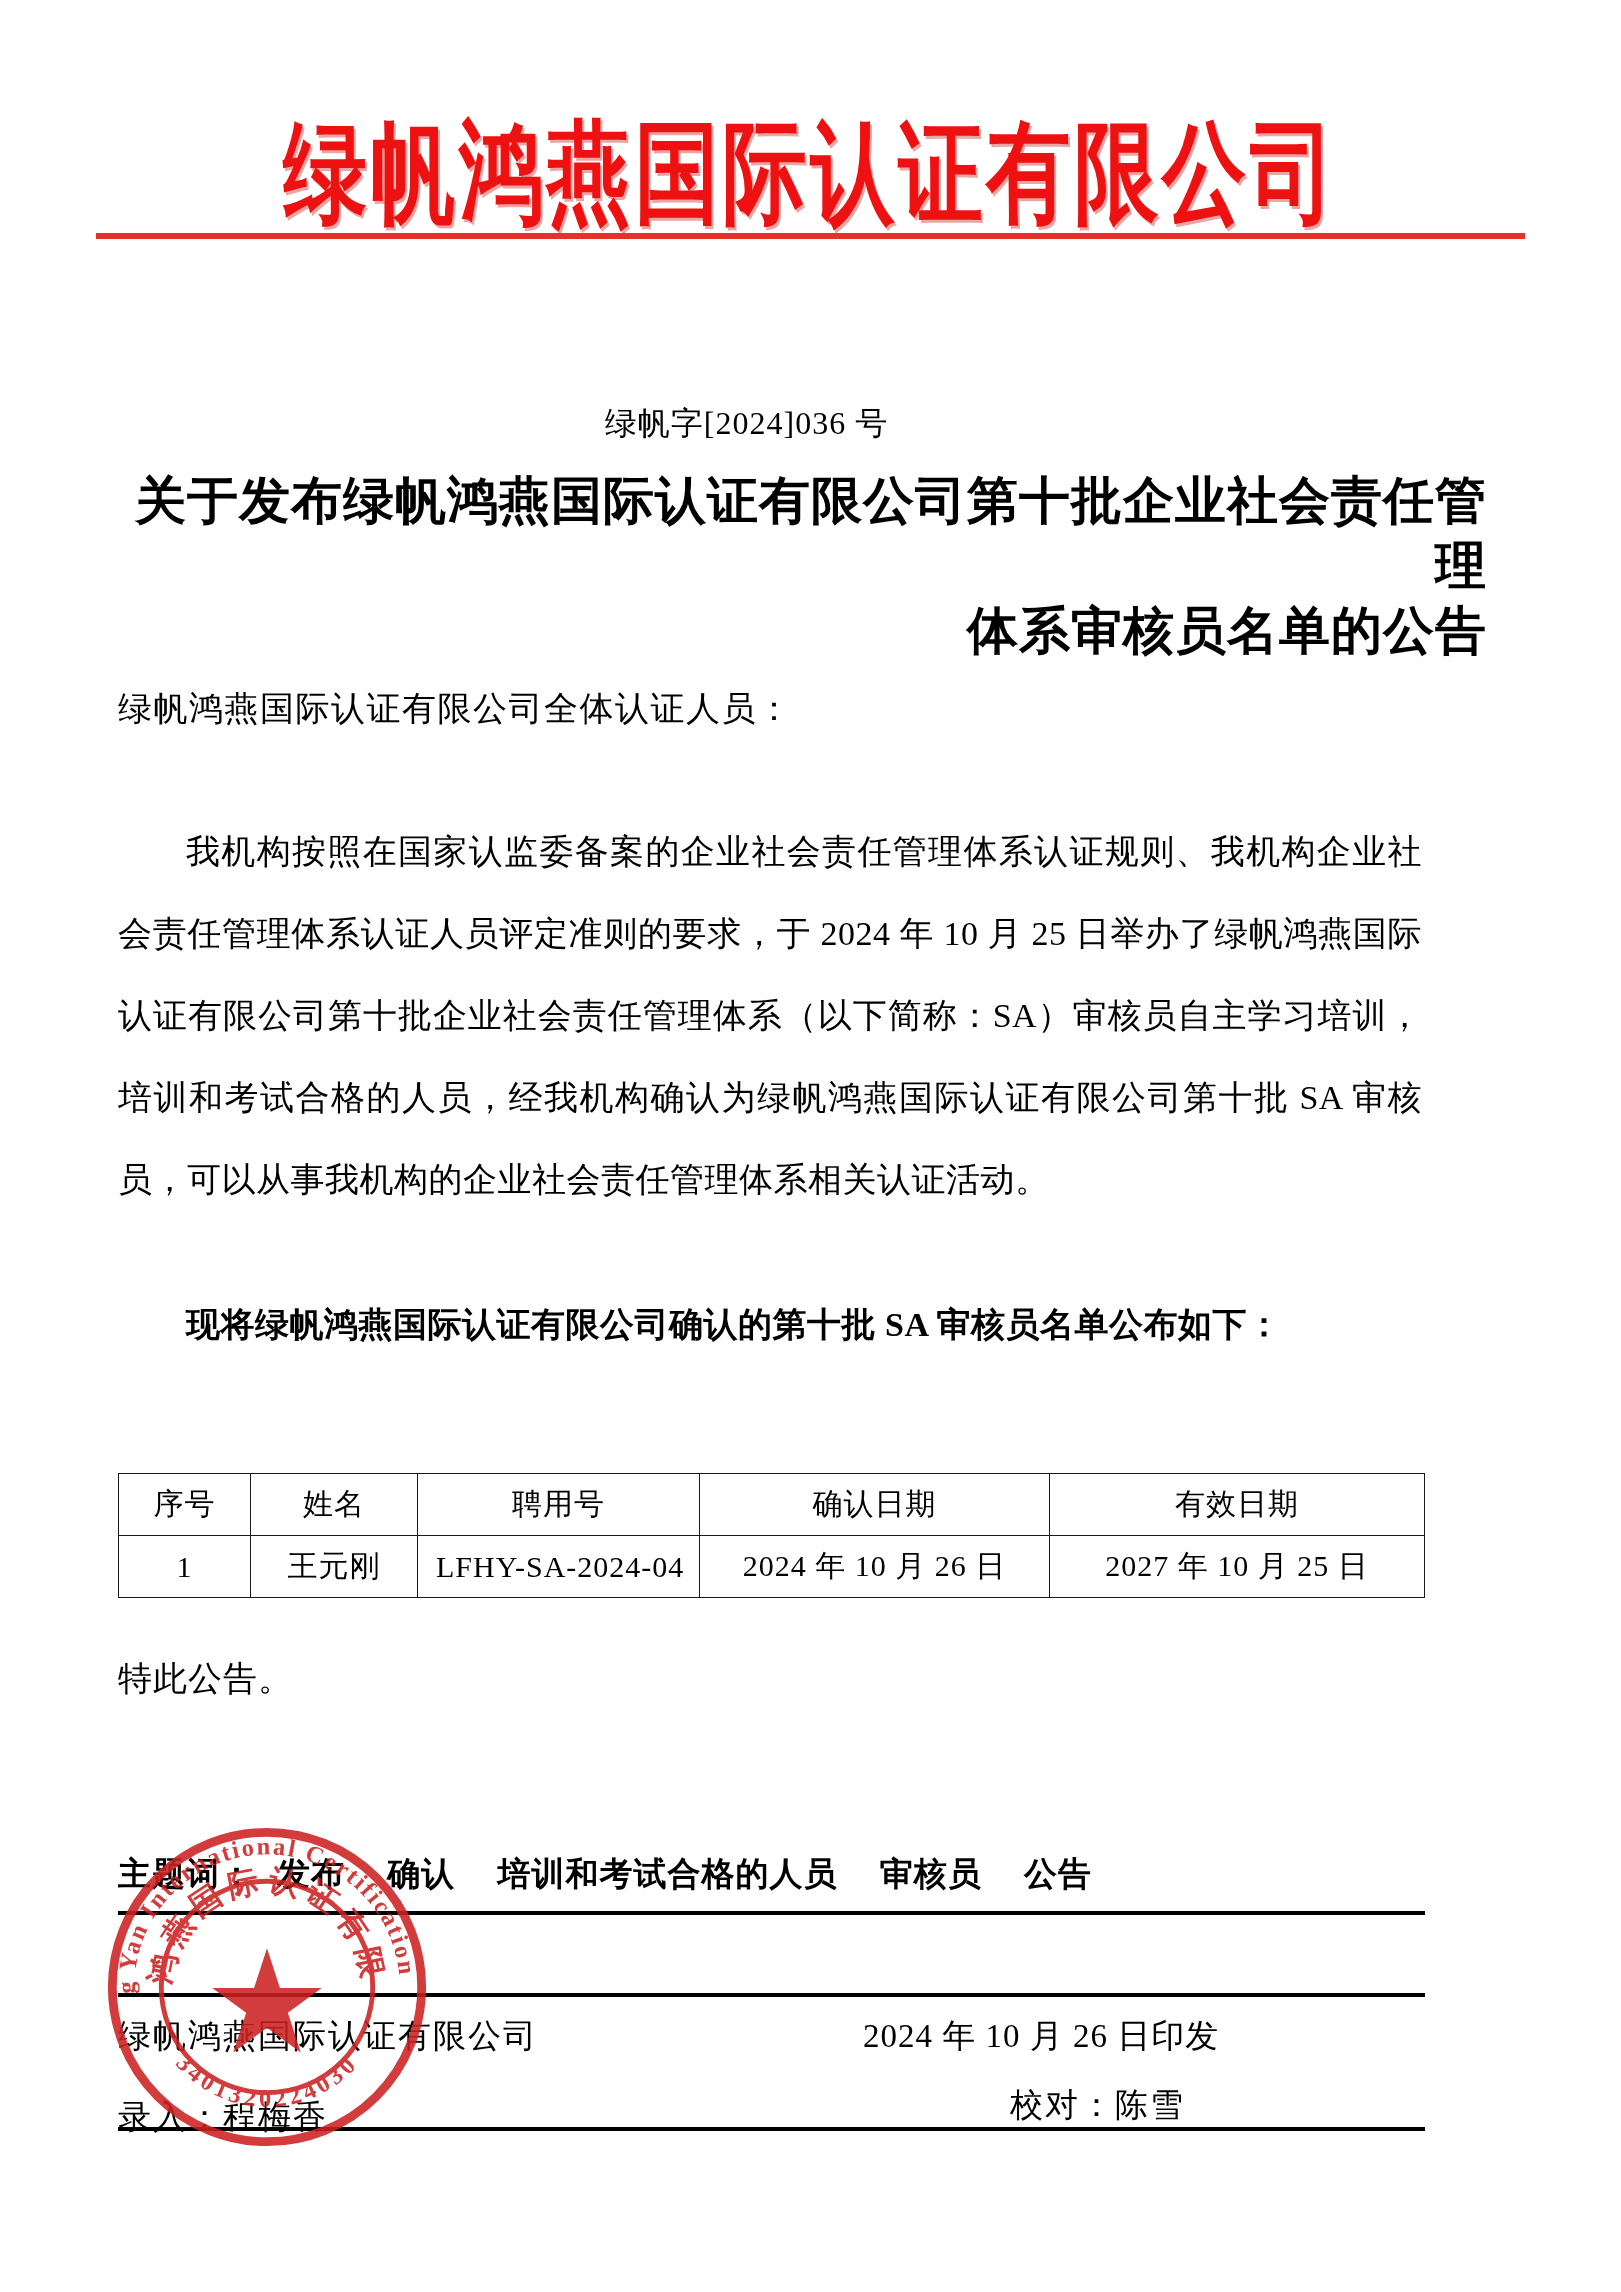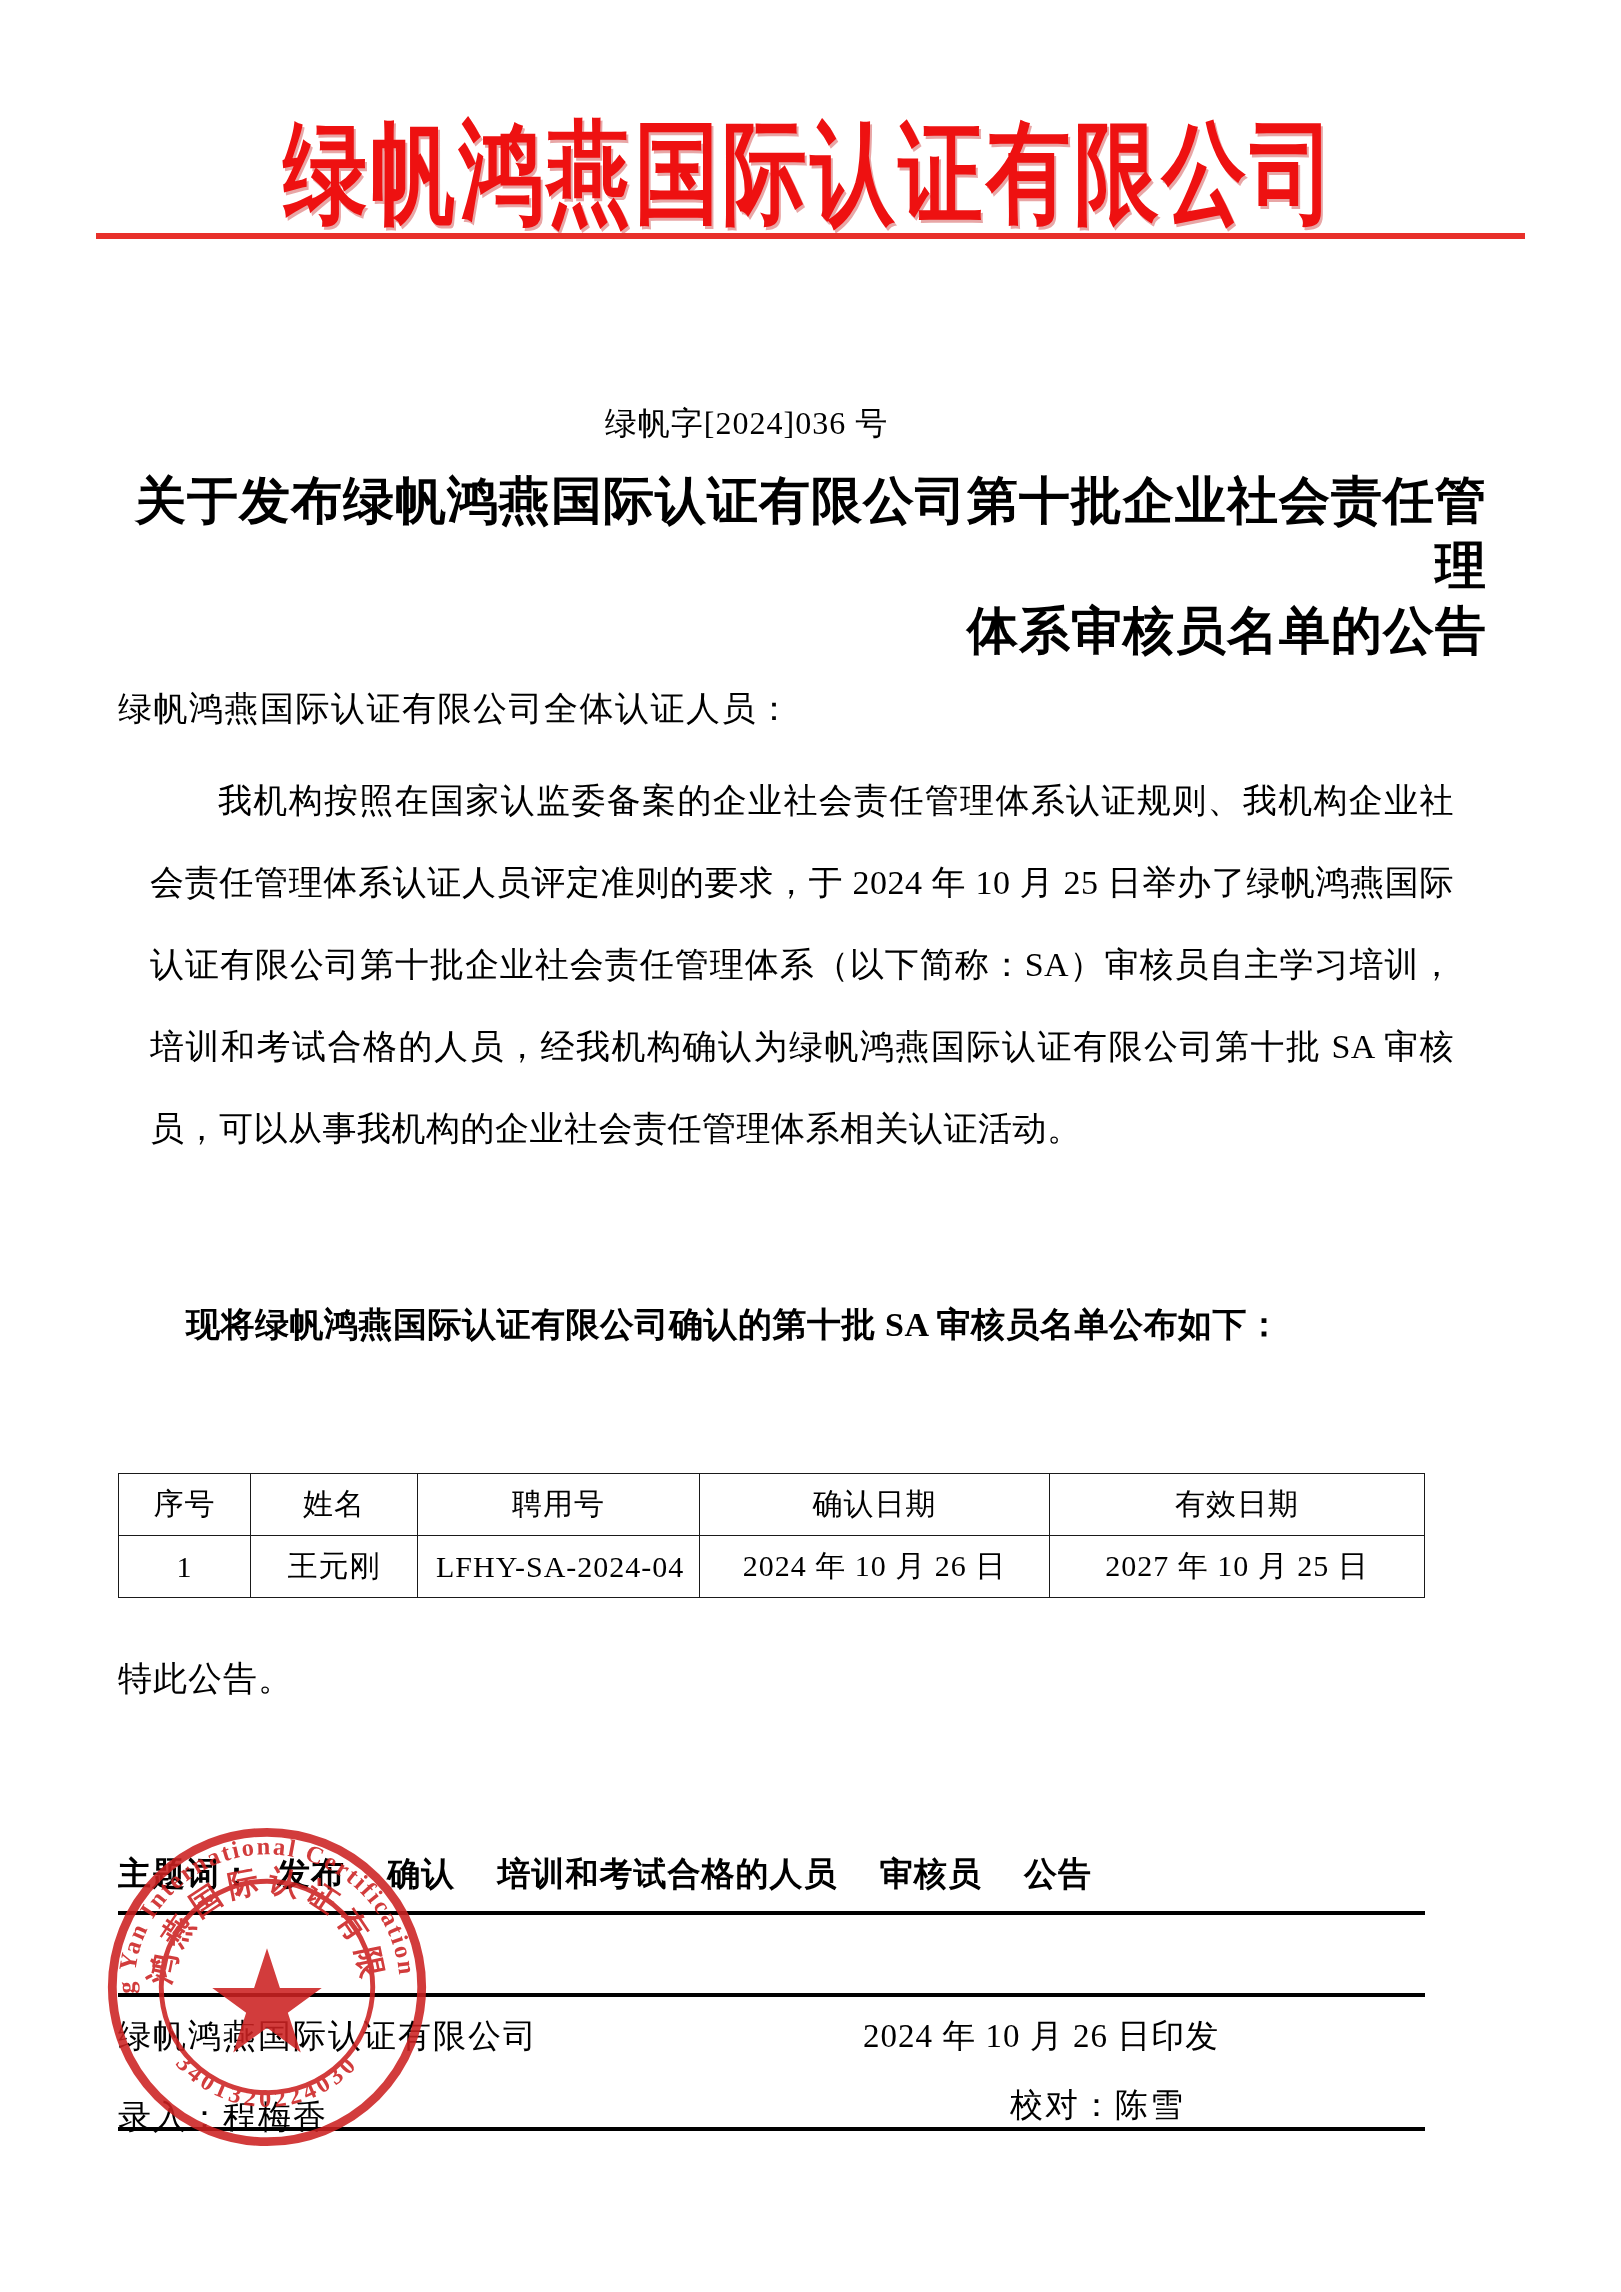--- a/index.html
+++ b/index.html
@@ -90,21 +90,21 @@
   .body-block {
     position: absolute;
     left: 118px;
     width: 1304px;
     font-size: 34px;
     line-height: 82px;
     letter-spacing: 0.5px;
     text-align: justify;
     text-justify: inter-ideograph;
   }
-  .body-p1 { top: 760px; margin-left: 32px; }
+  .body-p1 { top: 811px; }
   .body-p2 { top: 1284px; font-weight: bold; }
   .body-indent { text-indent: 2em; }
 
   .closing {
     position: absolute;
     left: 118px;
     top: 1656px;
     font-size: 34px;
     letter-spacing: 1px;
   }

